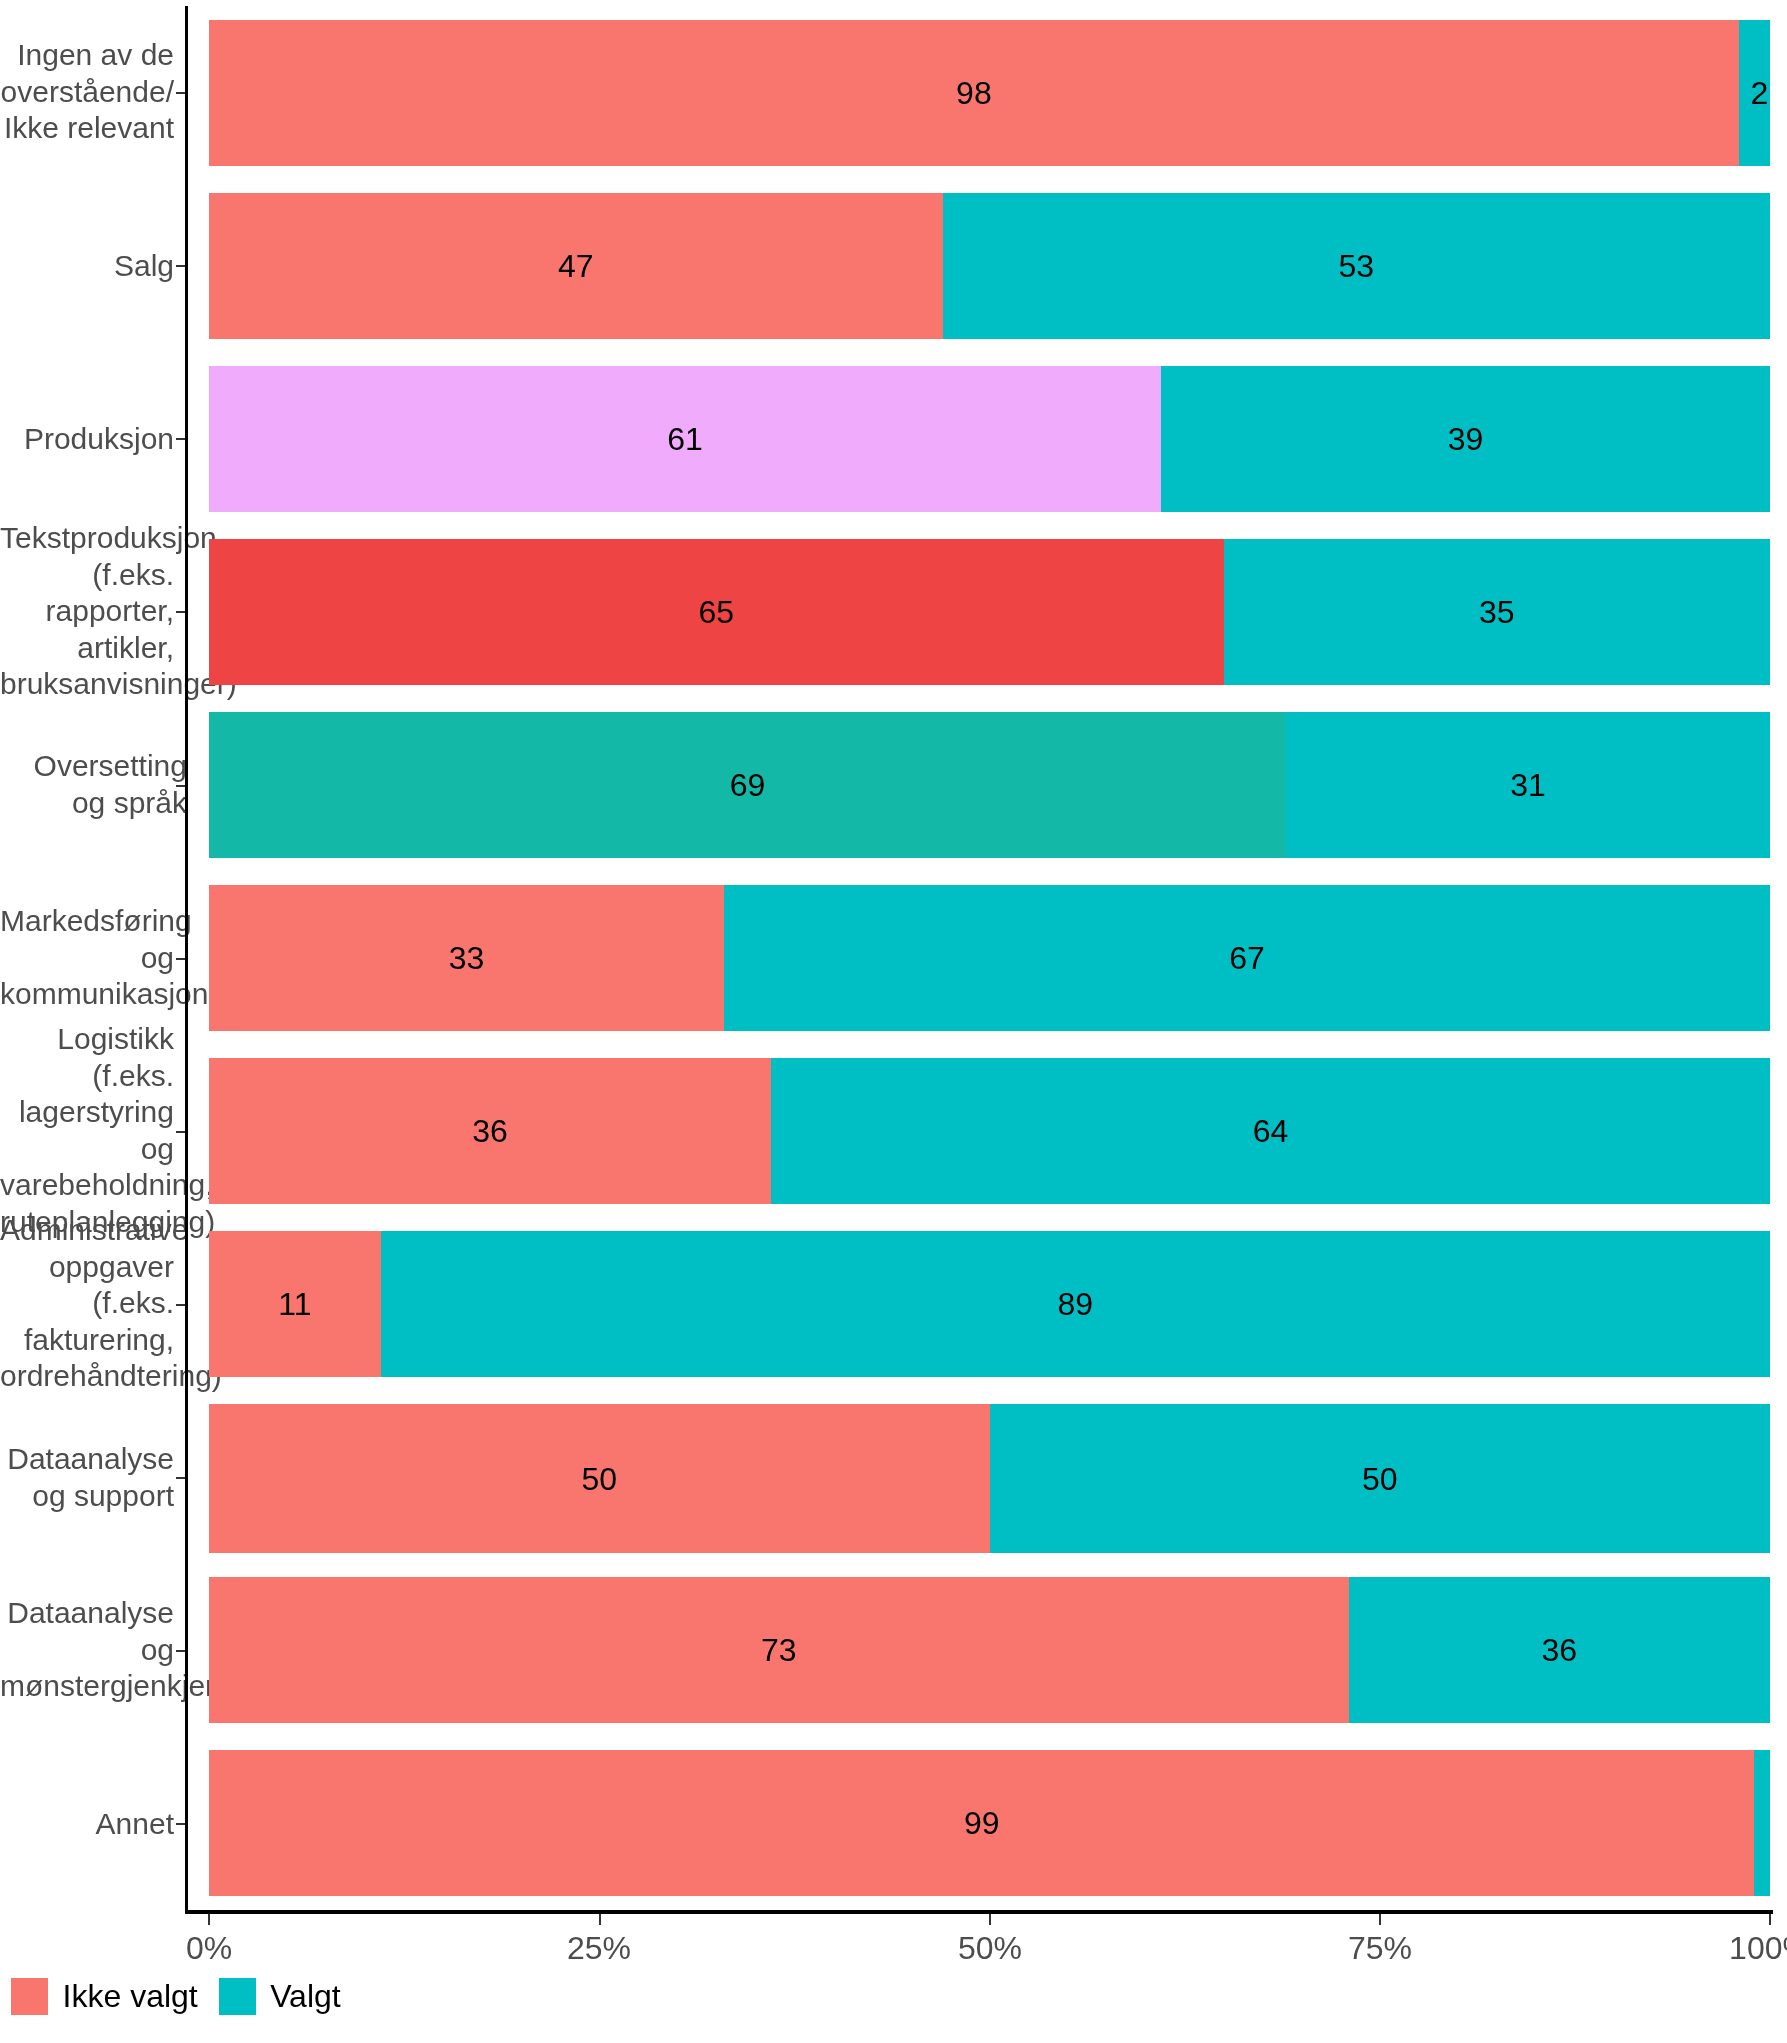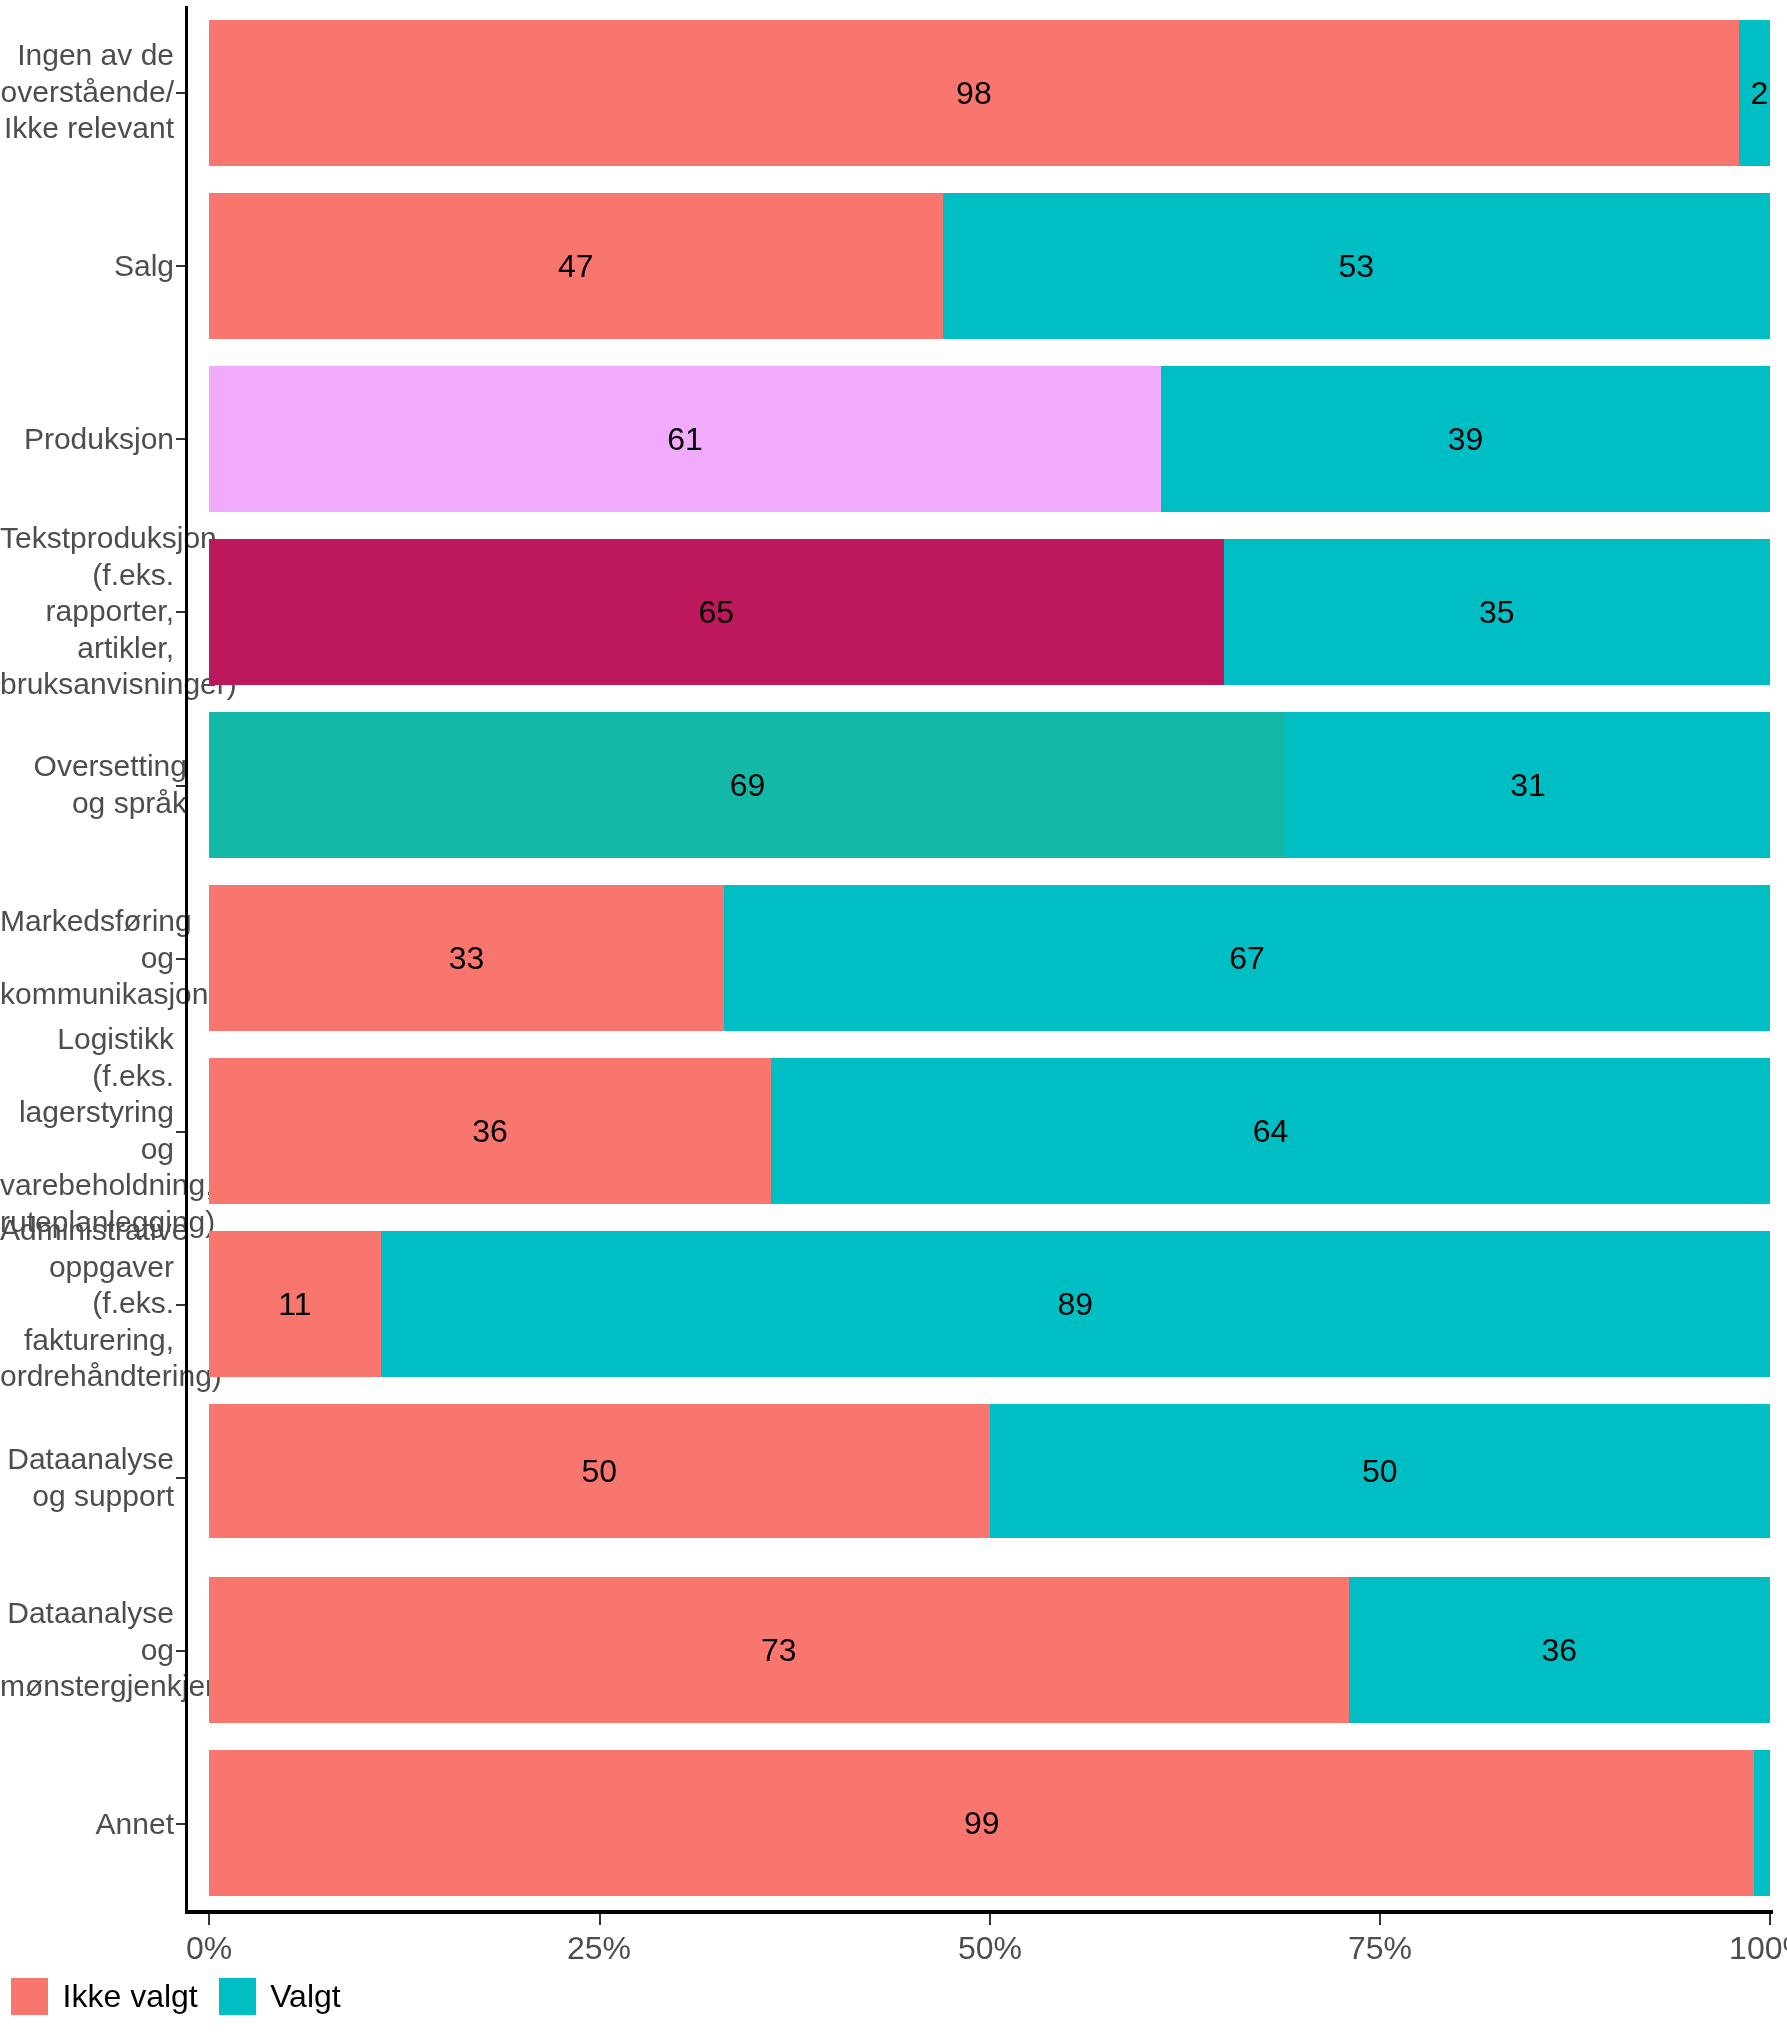--- a/index.html
+++ b/index.html
@@ -215,21 +215,21 @@
         </div>
         <div class="bar-row" style="top: 360px; height: 146px;">
           <div class="seg" style="width: 61%; background: #f0abfc;">
             <span class="seg-label">61</span>
           </div>
           <div class="seg" style="width: 39%; background: rgb(0, 191, 196);">
             <span class="seg-label">39</span>
           </div>
         </div>
         <div class="bar-row" style="top: 533px; height: 146px;">
-          <div class="seg" style="width: 65%; background: #be185d;">
+          <div class="seg" style="width: 65%; background: #ef4444;">
             <span class="seg-label">65</span>
           </div>
           <div class="seg" style="width: 35%; background: rgb(0, 191, 196);">
             <span class="seg-label">35</span>
           </div>
         </div>
         <div class="bar-row" style="top: 706px; height: 146px;">
           <div class="seg" style="width: 69%; background: #14b8a6;">
             <span class="seg-label">69</span>
           </div>
@@ -254,21 +254,21 @@
           </div>
         </div>
         <div class="bar-row" style="top: 1225px; height: 146px;">
           <div class="seg" style="width: 11%; background: rgb(248, 118, 109);">
             <span class="seg-label">11</span>
           </div>
           <div class="seg" style="width: 89%; background: rgb(0, 191, 196);">
             <span class="seg-label">89</span>
           </div>
         </div>
-        <div class="bar-row" style="top: 1398px; height: 134px;">
+        <div class="bar-row" style="top: 1398px; height: 149px;">
           <div class="seg" style="width: 50%; background: rgb(248, 118, 109);">
             <span class="seg-label">50</span>
           </div>
           <div class="seg" style="width: 50%; background: rgb(0, 191, 196);">
             <span class="seg-label">50</span>
           </div>
         </div>
         <div class="bar-row" style="top: 1571px; height: 146px;">
           <div class="seg" style="width: 73%; background: rgb(248, 118, 109);">
             <span class="seg-label">73</span>

